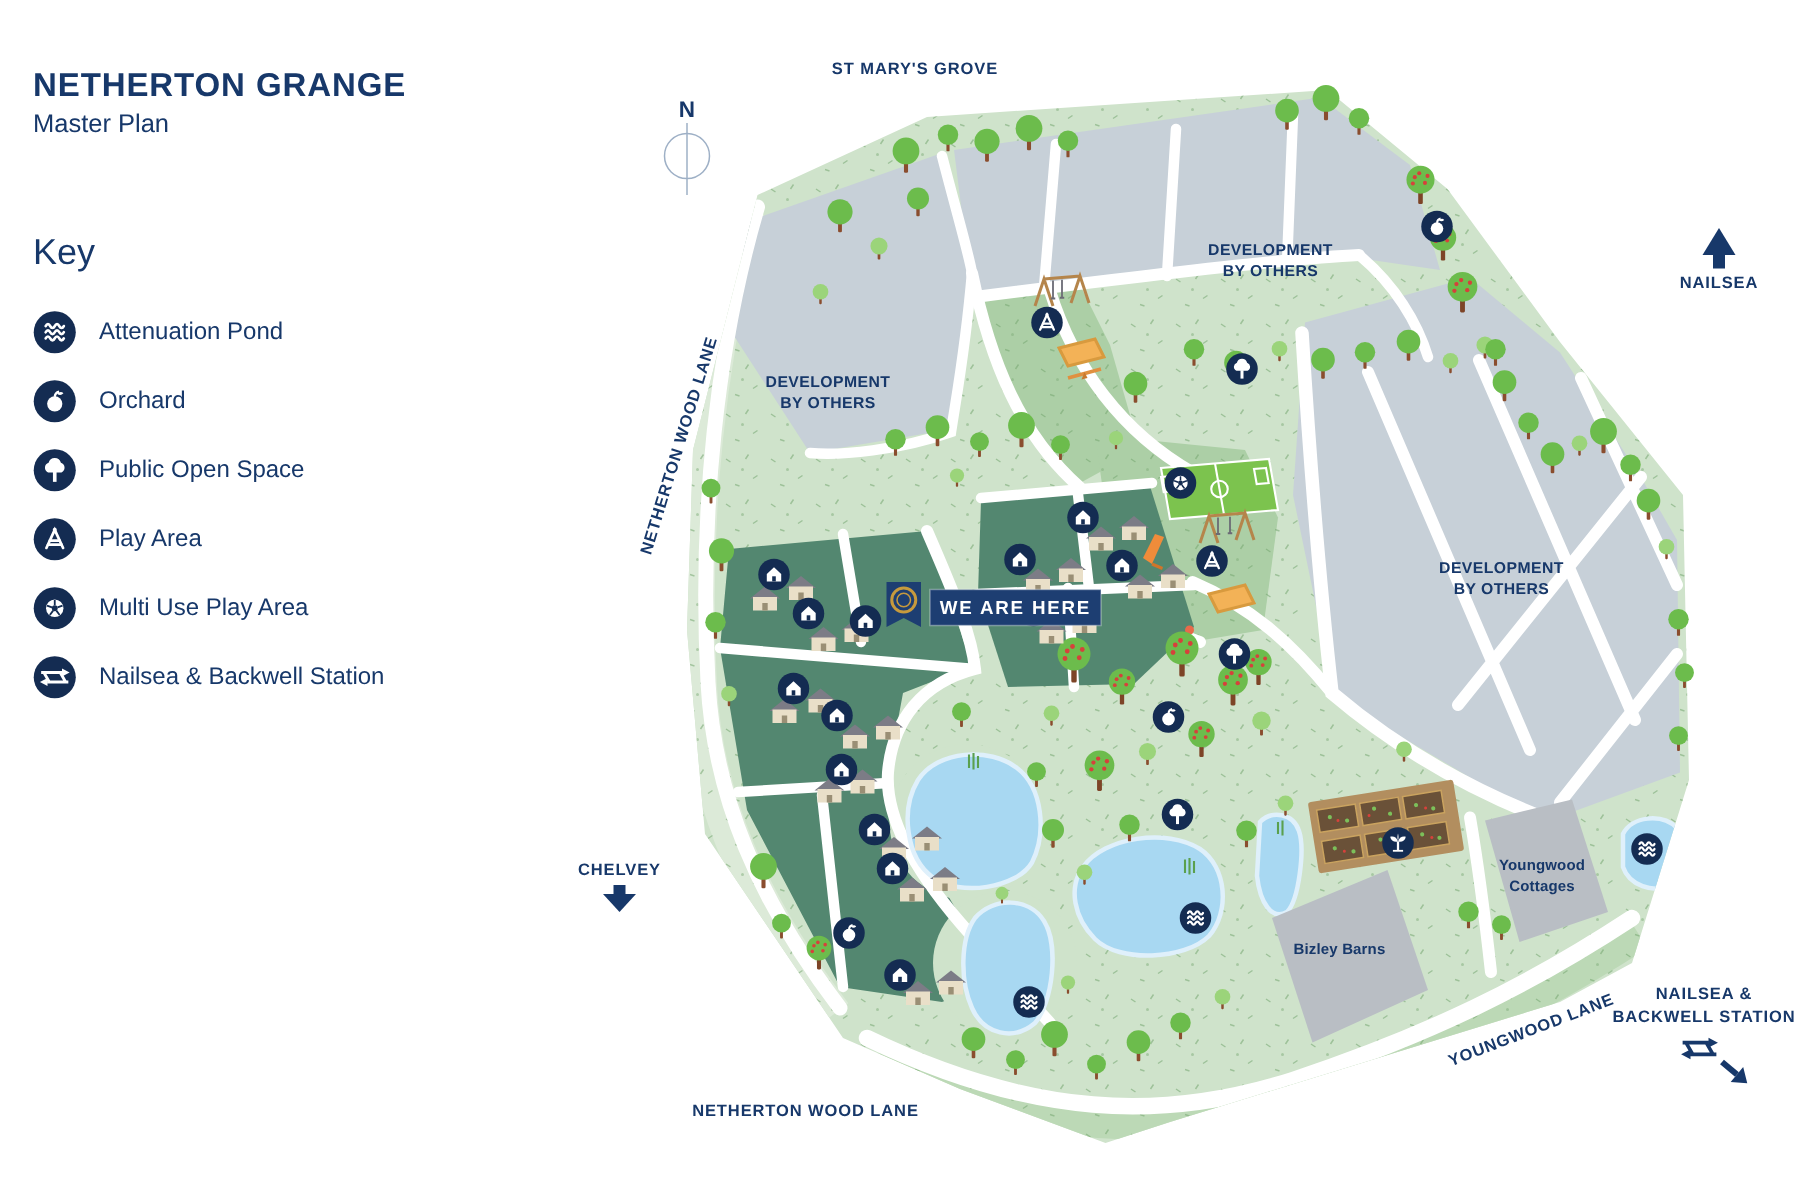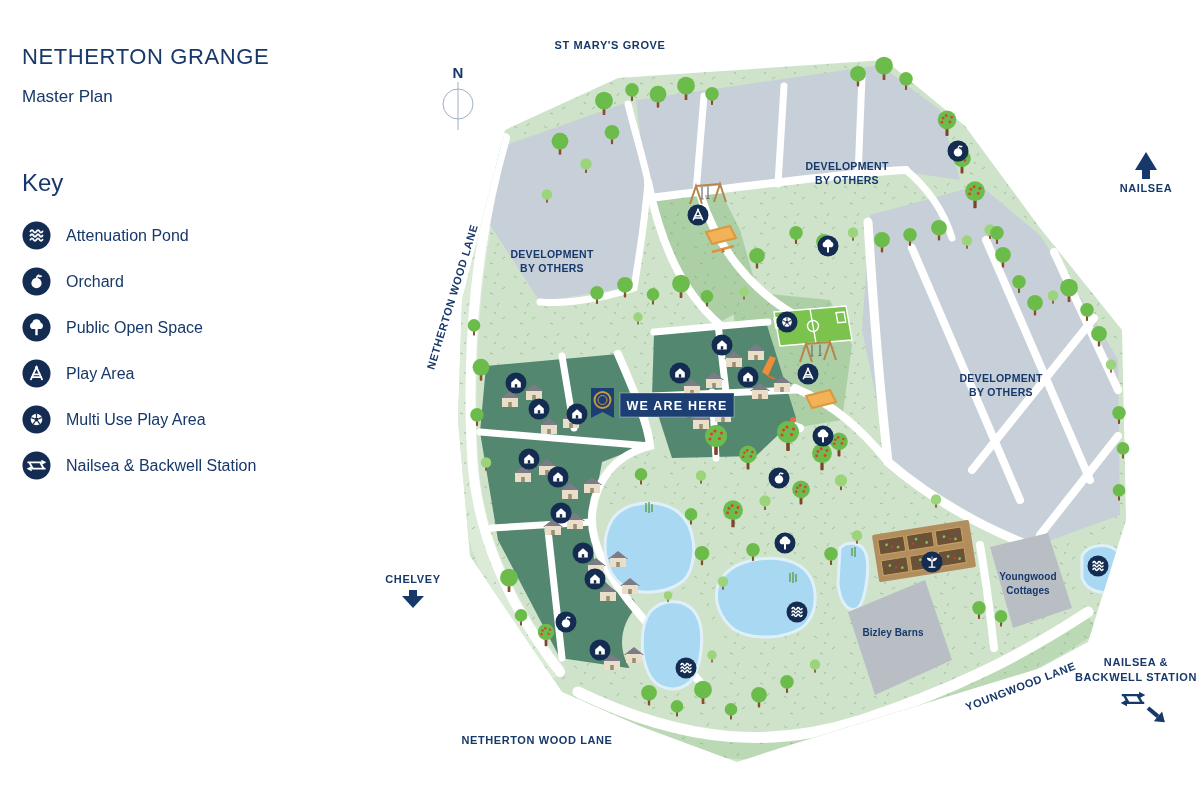--- a/index.html
+++ b/index.html
@@ -1,20 +1,20 @@
 <!DOCTYPE html>
 <html style="--navy: #17386a; --marker: #142c52;"><head>
 <meta charset="utf-8">
 <style>
   :root{ --navy:#17386a; --marker:#142c52; --gold:#c79a3d; }
   html,body{margin:0;padding:0;background:#fff;}
   body{width:1200px;height:800px;overflow:hidden;font-family:"Liberation Sans",sans-serif;position:relative;}
   .panel{position:absolute;left:22px;top:44px;width:340px;z-index:5;}
-  .title{font-size:22px;font-weight:normal;letter-spacing:.6px;color:var(--navy);}
-  .subtitle{font-size:17px;color:var(--navy);margin-top:17px;}
+  .title{font-size:22px;font-weight:bold;letter-spacing:.6px;color:var(--navy);}
+  .subtitle{font-size:17px;color:var(--navy);margin-top:3px;}
   .key-heading{font-size:24px;color:var(--navy);margin-top:62px;margin-bottom:24px;}
   .key-item{display:flex;align-items:center;gap:15px;margin-bottom:17px;}
   .key-item svg{flex:0 0 auto;display:block;}
   .key-label{font-size:16px;color:var(--navy);}
   #map{position:absolute;left:0;top:0;}
   text{font-family:"Liberation Sans",sans-serif;}
   .rlab{fill:var(--navy);font-size:11px;font-weight:bold;letter-spacing:.6px;text-anchor:middle;}
   .dlab{fill:var(--navy);font-size:10.5px;font-weight:bold;letter-spacing:.3px;text-anchor:middle;}
   .slab{fill:var(--navy);font-size:10px;font-weight:bold;text-anchor:middle;letter-spacing:.1px;}
   .wah{fill:#fff;font-size:12.5px;font-weight:bold;letter-spacing:1.2px;text-anchor:middle;}

